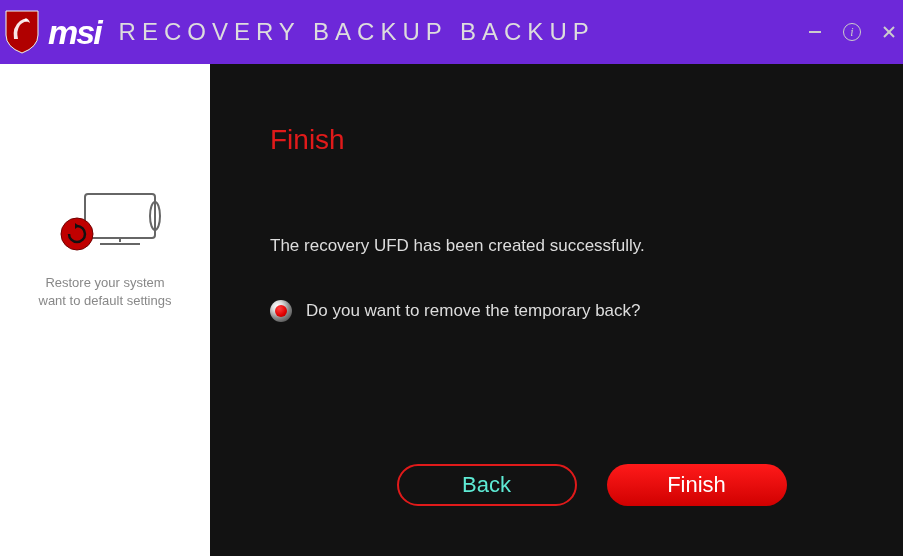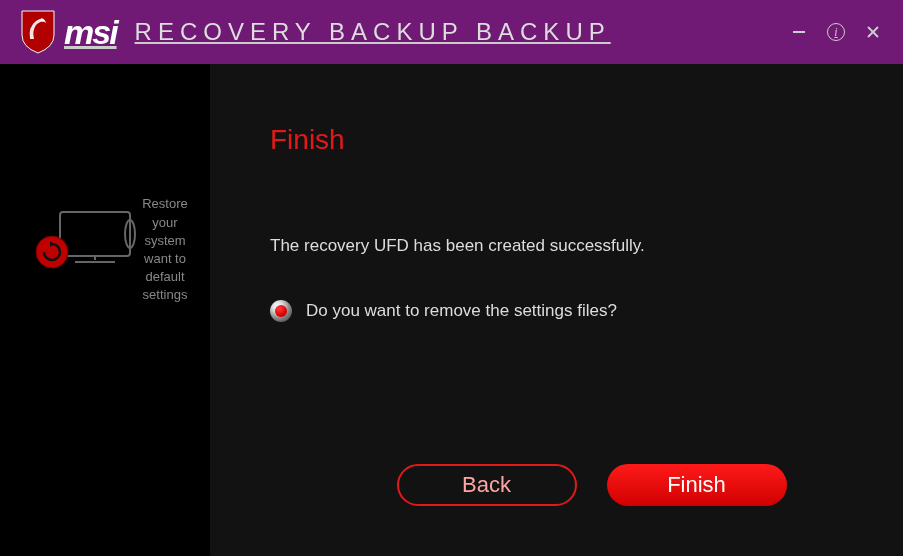--- a/index.html
+++ b/index.html
@@ -8,24 +8,23 @@
     height: 556px;
     background: #121212;
     font-family: Arial, sans-serif;
     color: #ccc;
     overflow: hidden;
     position: relative;
   }
   .titlebar {
     display: flex;
     align-items: center;
-    padding: 10px 20px;
-    background: #701a75;
+    padding: 10px 4px;
+    background: #6d28d9;
     height: 64px;
-    text-decoration: underline;
   }
   .logo-shield {
     width: 36px;
     height: 46px;
     margin-right: 8px;
     display: flex;
     align-items: center;
     justify-content: center;
   }
   .brand {
@@ -72,23 +71,23 @@
     align-items: center;
     justify-content: center;
     line-height: 1;
   }
   .content {
     display: flex;
     height: calc(100% - 64px);
   }
   .sidebar {
     width: 210px;
-    background: #000000;
-    display: flex;
-    flex-direction: row;
+    background: #ffffff;
+    display: flex;
+    flex-direction: column;
     align-items: center;
     justify-content: center;
     padding: 0 20px 120px 20px;
     text-align: center;
   }
   .sidebar-illustration {
     margin-bottom: 14px;
     position: relative;
     height: 70px;
     width: 120px;
@@ -156,21 +155,21 @@
     display: flex;
     align-items: center;
     justify-content: center;
     cursor: pointer;
     border: none;
     font-family: inherit;
   }
   .btn-outline {
     background: transparent;
     border: 2px solid #e01a1a;
-    color: #fca5a5;
+    color: #5eead4;
     text-align: center;
   }
   .btn-fill {
     background: linear-gradient(180deg, #ff1a1a 0%, #d00000 100%);
     color: #fff;
   }
 </style>
 </head>
 <body>
 
@@ -222,21 +221,21 @@
     </div>
   </div>
 
   <div class="main">
     <div class="page-title">Finish</div>
     <div class="status-line">The recovery UFD has been created successfully.</div>
     <div class="radio-row">
       <div class="radio-outer">
         <div class="radio-inner"></div>
       </div>
-      <div class="radio-label">Do you want to remove the settings files?</div>
+      <div class="radio-label">Do you want to remove the temporary back?</div>
     </div>
 
     <div class="button-row">
       <button class="pill-btn btn-outline">Back</button>
       <button class="pill-btn btn-fill">Finish</button>
     </div>
   </div>
 </div>
 
 </body></html>

